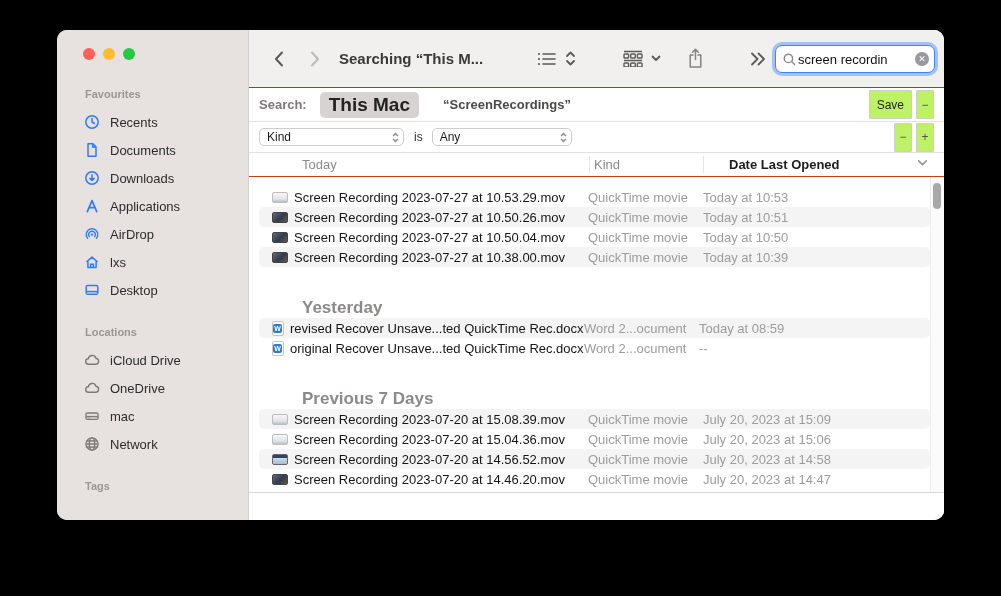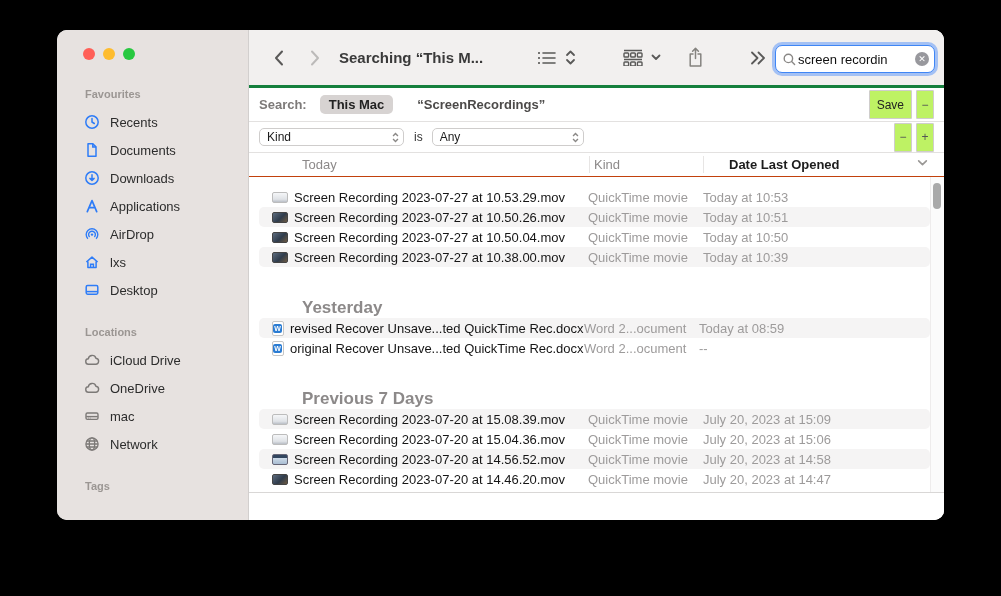--- a/index.html
+++ b/index.html
@@ -17,39 +17,39 @@
   .tl.red{ background:#ff5f57; } .tl.yellow{ background:#febc2e; } .tl.green{ background:#28c840; }
   .sb-section-title { font-size:11px; font-weight:700; color:#9b9693; margin:14px 0 8px 2px; }
   .sb-item { display:flex; align-items:center; gap:9px; height:28px; cursor:default; }
   .sb-ic { width:18px; display:flex; justify-content:center; align-items:center; }
   .sb-label { font-size:13px; color:#2c2c2c; }
 
   
   .main { flex:1; display:flex; flex-direction:column; background:#fff; min-width:0; }
 
   
-  .toolbar { height:58px; background:#f2f0ef; border-bottom:3px solid #15803d;
+  .toolbar { height:58px; background:#f2f0ef; border-bottom:1px solid #15803d;
     display:flex; align-items:center; position:relative; flex-shrink:0; }
   .nav-btn { width:28px; height:28px; display:flex; align-items:center; justify-content:center; }
   .tb-title { font-size:15px; font-weight:700; color:#3a3a3a; margin-left:10px; white-space:nowrap; }
   .tb-group { display:flex; align-items:center; }
   .searchfield { position:absolute; right:9px; top:15px; width:160px; height:28px; background:#fff;
     border:1px solid #3f86f5; border-radius:7px; box-shadow:0 0 0 3px rgba(100,155,248,.55);
     display:flex; align-items:center; padding:0 5px 0 7px; }
   .searchfield input { border:none; outline:none; flex:1; min-width:0; font-size:13px; color:#111;
     font-family:inherit; background:transparent; padding:0 2px; }
   .clear-btn { width:14px; height:14px; border-radius:50%; background:#98989d; color:#fff;
     font-size:9px; line-height:14px; text-align:center; flex-shrink:0; }
 
   
   .searchbar { height:34px; border-bottom:1px solid #e3e1e0; display:flex; align-items:center;
     padding:8px 10px; flex-shrink:0; }
   .search-label { font-size:13px; font-weight:700; color:#7d7a79; }
   .scope-pill { margin-left:13px; background:#d7d3d2; border-radius:5px; padding:2px 9px;
-    font-size:13px; font-weight:700; color:#222; }
+    font-size:19px; font-weight:700; color:#222; }
   .scope-quoted { margin-left:24px; font-size:13px; font-weight:700; color:#4c4a49; }
   .spacer { flex:1; }
   .mini-btn { height:29px; min-width:18px; background:#bef264; border:1px solid #cfcdcc; border-radius:1px;
     font-size:12px; color:#222; display:flex; align-items:center; justify-content:center; padding:0 7px; }
   .mini-btn.sym { padding:0; width:18px; color:#555; }
 
   
   .filterbar { height:31px; border-bottom:1px solid #e3e1e0; display:flex; align-items:center;
     padding:0 10px; gap:0; flex-shrink:0; }
   .select { height:18px; background:#fff; border:1px solid #cfcdcc; border-radius:5px;
@@ -300,21 +300,21 @@
         <span class="stepper">
           <svg width="7" height="5" viewBox="0 0 10 7" fill="none" stroke="#8a8886" stroke-width="2">
               <path d="M1.5 5.5 5 2l3.5 3.5"></path>
             </svg>
           <svg width="7" height="5" viewBox="0 0 10 7" fill="none" stroke="#8a8886" stroke-width="2">
               <path d="M1.5 1.5 5 5l3.5-3.5"></path>
             </svg>
         </span>
       </div>
       <span class="is-label">is</span>
-      <div class="select" style="width:152px">
+      <div class="select" style="width:140px">
         <span class="sel-label">Any</span>
         <span class="stepper">
           <svg width="7" height="5" viewBox="0 0 10 7" fill="none" stroke="#8a8886" stroke-width="2">
               <path d="M1.5 5.5 5 2l3.5 3.5"></path>
             </svg>
           <svg width="7" height="5" viewBox="0 0 10 7" fill="none" stroke="#8a8886" stroke-width="2">
               <path d="M1.5 1.5 5 5l3.5-3.5"></path>
             </svg>
         </span>
       </div>

